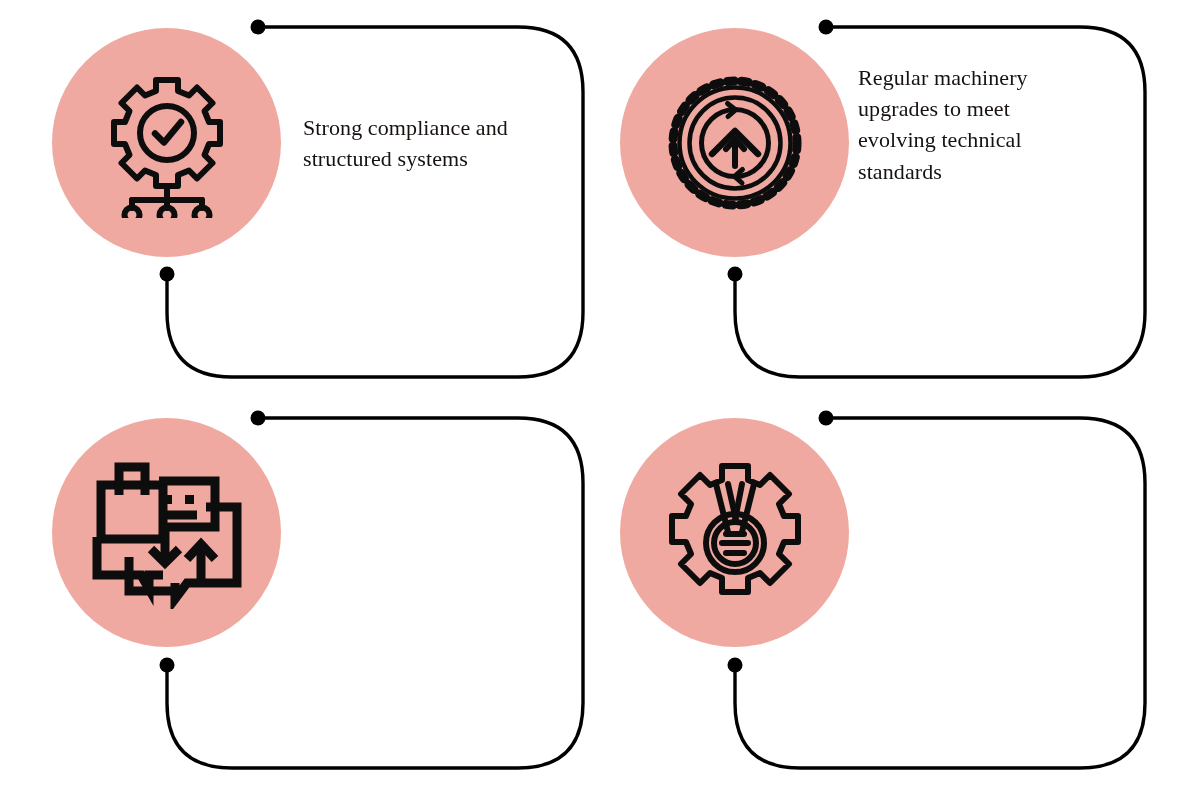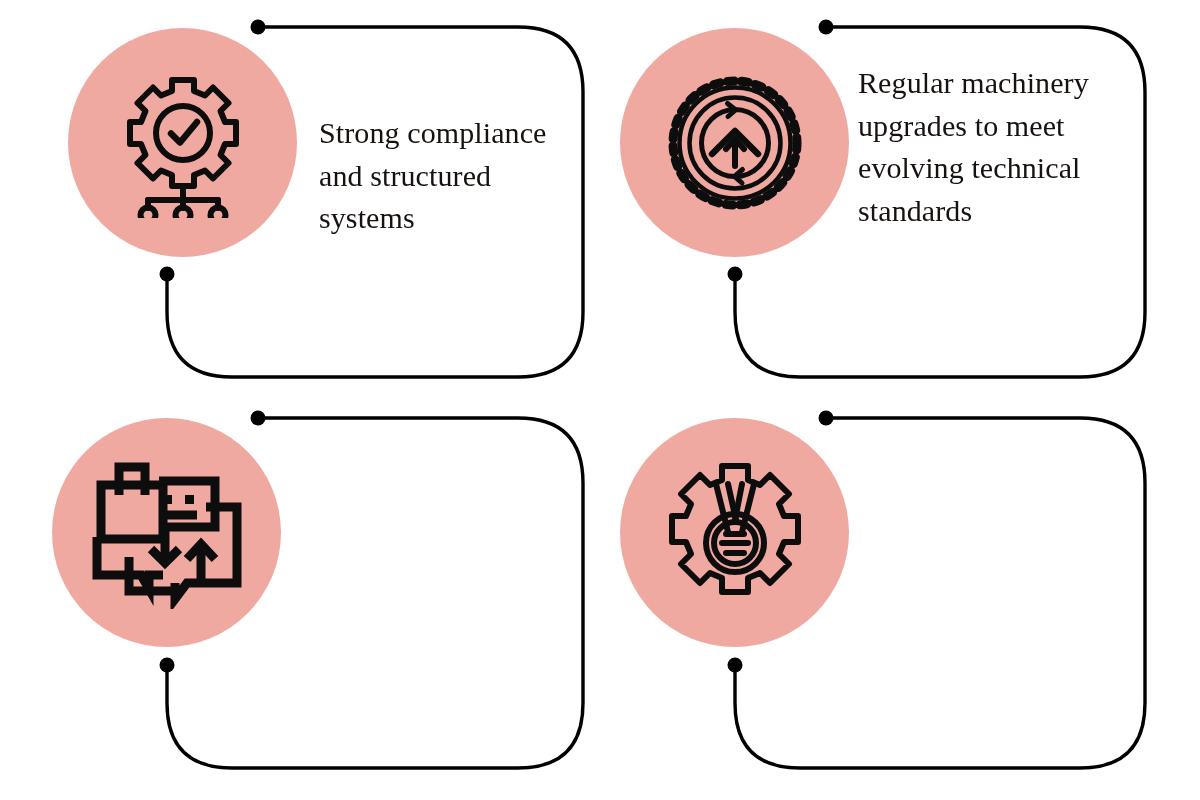--- a/index.html
+++ b/index.html
@@ -24,21 +24,21 @@
     top: 0;
     width: 1200px;
     height: 800px;
     pointer-events: none;
   }
   .panel {
     position: absolute;
     width: 600px;
     height: 400px;
   }
-  .panel-1 { left: 0px;   top: 0px; margin-left: 16px;   }
+  .panel-1 { left: 0px;   top: 0px;   }
   .panel-2 { left: 568px; top: 0px;   }
   .panel-3 { left: 0px;   top: 390px; }
   .panel-4 { left: 568px; top: 390px; }
 
   .icon-circle {
     position: absolute;
     left: 52px;
     top: 28px;
     width: 229px;
     height: 229px;
@@ -49,21 +49,21 @@
     justify-content: center;
   }
   .icon-circle svg {
     display: block;
   }
 
   .panel-text {
     position: absolute;
     left: 303px;
     width: 268px;
-    font-size: 30px;
+    font-size: 22px;
     line-height: 1.42;
     color: #17120f;
     letter-spacing: 0.1px;
   }
   .text-1 { top: 112px; }
 
   .panel-2 .panel-text, .panel-4 .panel-text { left: 290px; }
 </style>
 </head>
 <body>

